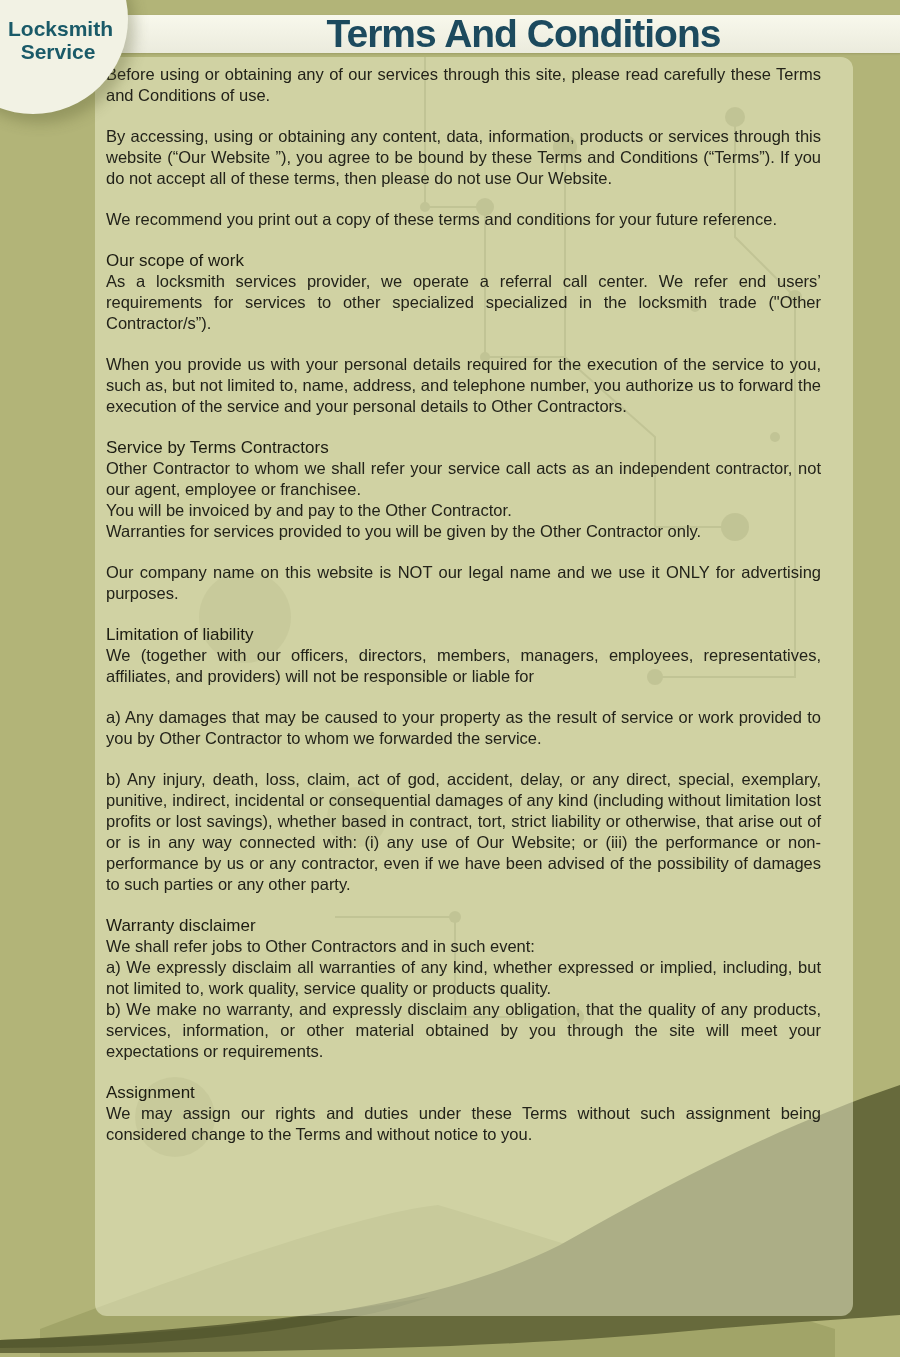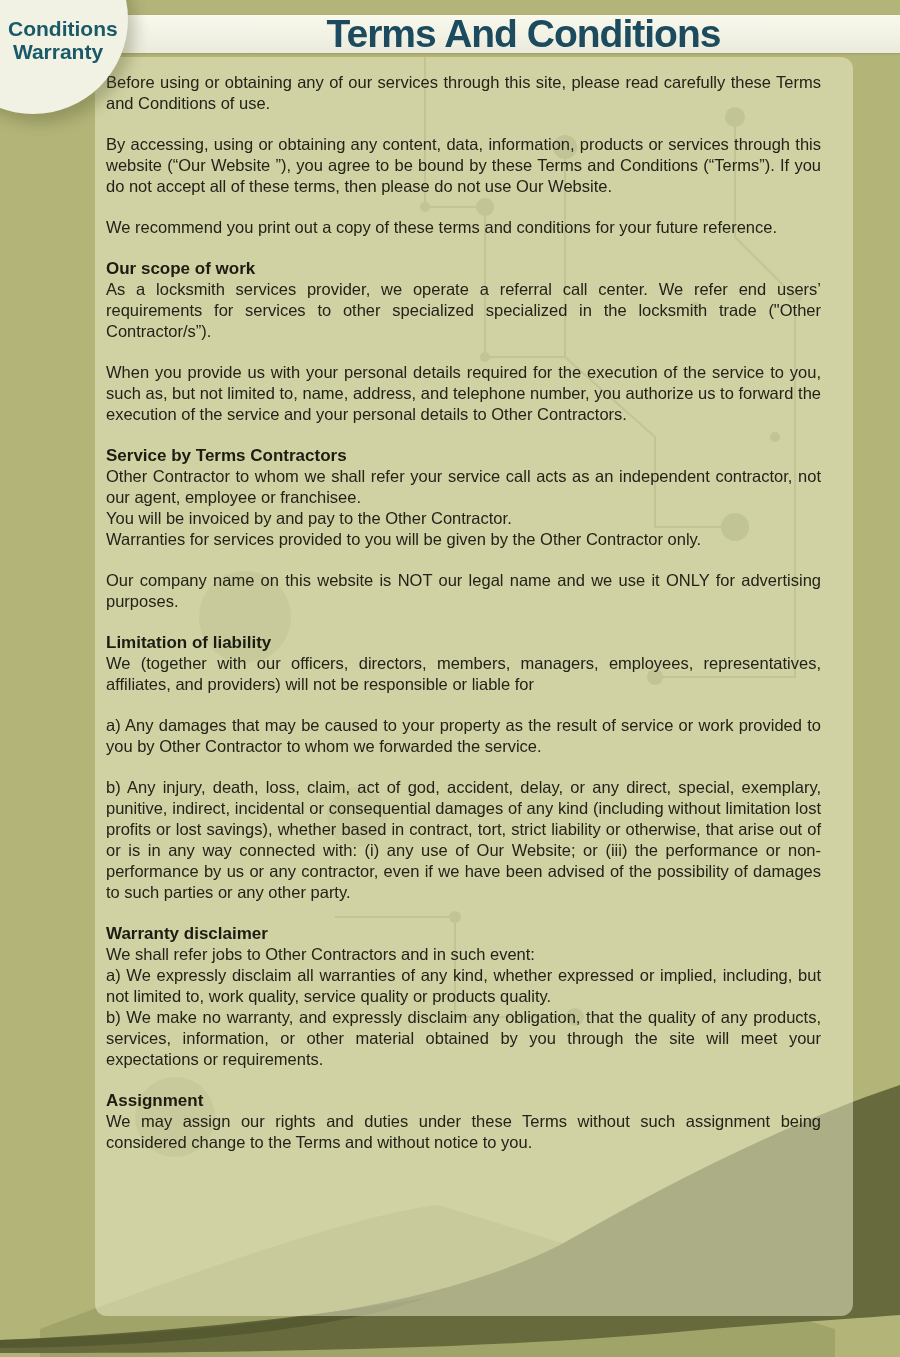--- a/index.html
+++ b/index.html
@@ -16,22 +16,22 @@
     background:rgba(235,237,203,0.52);
     border-radius:12px;z-index:1;overflow:hidden;
   }
   .circuit{position:absolute;left:0;top:0;width:758px;height:1259px;opacity:.12;z-index:0;}
   .content{
     position:relative;z-index:2;
     padding:7px 32px 0 11px;
     color:#23231a;font-size:16.5px;line-height:21px;
   }
   .block{margin:20px 0 0 0;text-align:justify;white-space:pre-line;}
-  .block:first-child{margin-top:8px;}
-  .sec-head{margin:20px 0 0 0;font-weight:bold;color:#1c1c12;font-size:17px;}
+  .block:first-child{margin-top:0;}
+  .sec-head{margin:20px 0 0 0;font-weight:normal;color:#1c1c12;font-size:17px;}
   .sec-head + .block{margin-top:0;}
   
   .topbar{
     position:absolute;left:0;top:15px;width:897px;height:38px;
     background:linear-gradient(#f8f8ec,#ebebdd);
     border-radius:0 19px 19px 0;
     box-shadow:0 1px 2px rgba(60,60,20,.18);
     z-index:3;display:flex;align-items:center;justify-content:center;margin-left:20px;
   }
   .title{
@@ -121,15 +121,15 @@
       </div>
   </div>
 </div>
 
 <div class="topbar">
   <h1 class="title">Terms And Conditions</h1>
 </div>
 
 <div class="badge"></div>
 <div class="badge-text">
-  <div>Conditions</div>
-  <div>Warranty</div>
+  <div>Locksmith</div>
+  <div>Service</div>
 </div>
 
 </body></html>

